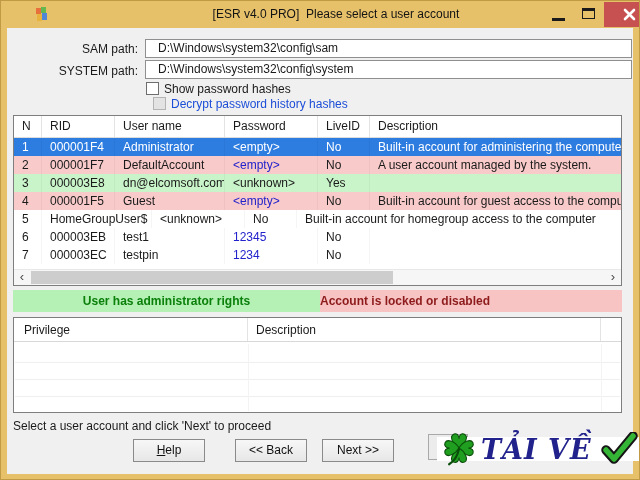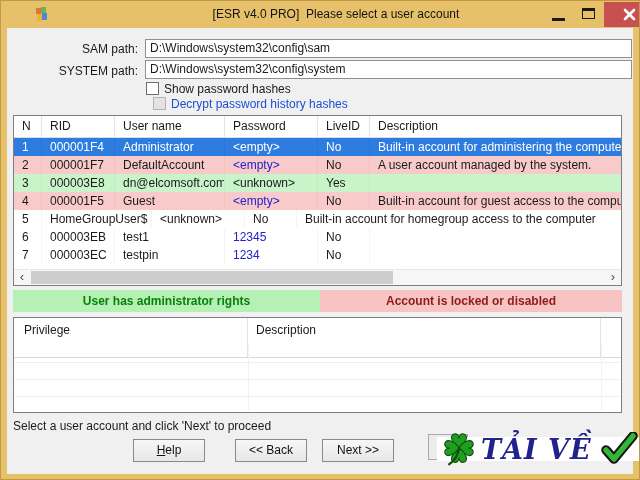--- a/index.html
+++ b/index.html
@@ -20,21 +20,21 @@
   .btn-min .dash { position:absolute; left:6px; top:18px; width:13px; height:3px; background:#1a1a1a; }
   .btn-max { position:absolute; left:560px; top:0; width:24px; height:27px; cursor:pointer; }
   .btn-max .sq { position:absolute; left:6px; top:8px; width:13px; height:11px; border:1px solid #1a1a1a; border-top:3px solid #1a1a1a; background:transparent; }
   .btn-close { position:absolute; left:588px; top:2px; width:50px; height:25px; background:#c75050; display:flex; align-items:center; justify-content:center; cursor:pointer; }
 
   
   .content { position:absolute; left:7px; top:28px; width:626px; height:446px; background:#f0f0f0; }
 
   .lbl { position:absolute; font-size:12px; color:#1a1a1a; white-space:nowrap; }
   .lbl-right { text-align:right; }
-  .field { position:absolute; height:19px; background:#ffffff; border:1px solid #8f8f8f; font-size:12px; line-height:17px; padding-left:4px; white-space:nowrap; overflow:hidden; }
+  .field { position:absolute; height:19px; background:#ffffff; border:1px solid #8f8f8f; font-size:12px; line-height:17px; padding-left:12px; white-space:nowrap; overflow:hidden; }
   #sam-label { left:10px; top:42px; width:128px; }
   #sam-field { left:145px; top:39px; width:487px; }
   #system-label { left:10px; top:64px; width:128px; }
   #system-field { left:145px; top:60px; width:487px; }
 
   .checkbox { position:absolute; width:13px; height:13px; background:#fff; border:1px solid #6e6e6e; }
   .checkbox.disabled { background:#e3e3e3; border-color:#b4b4b4; }
   #cb1 { left:146px; top:82px; }
   #cb1-label { left:164px; top:82px; }
   #cb2 { left:153px; top:97px; }
@@ -60,25 +60,25 @@
   .tfill { flex:1 1 auto; background:#fff; }
 
   .hscroll { flex:0 0 16px; height:16px; position:relative; background:#f6f6f6; border-top:1px solid #e8e8e8; }
   .hs-arrow { position:absolute; top:0; width:16px; height:15px; color:#4a4a4a; font-size:13px; line-height:14px; text-align:center; cursor:pointer; }
   .hs-left { left:0; }
   .hs-right { right:0; }
   .hs-thumb { position:absolute; left:17px; top:1px; width:362px; height:13px; background:#cdcdcd; cursor:pointer; }
 
   
   .legend-admin { position:absolute; left:13px; top:290px; width:307px; height:22px; background:#b5f0b5; color:#0b800b; font-weight:bold; text-align:center; line-height:22px; font-size:12px; }
-  .legend-locked { position:absolute; left:320px; top:290px; width:302px; height:22px; background:#f7c3c3; color:#8e1b1b; font-weight:bold; text-align:center; line-height:22px; font-size:12px; }
+  .legend-locked { position:absolute; left:320px; top:290px; width:302px; height:22px; background:#f7c3c3; color:#8e1b1b; font-weight:bold; line-height:22px; font-size:12px; }
 
   
   .priv-table { position:absolute; left:13px; top:317px; width:609px; height:96px; background:#fff; border:1px solid #7e7e7e; }
-  .priv-head { display:flex; height:40px; border-bottom:1px solid #d8d8d8; }
+  .priv-head { display:flex; height:24px; border-bottom:1px solid #d8d8d8; }
   .ph { font-size:12px; line-height:25px; white-space:nowrap; }
   .ph-priv { width:234px; flex:0 0 234px; padding-left:10px; border-right:1px solid #e3e3e3; }
   .ph-desc { flex:1 1 auto; padding-left:8px; border-right:1px solid #e3e3e3; }
   .ph-extra { width:20px; flex:0 0 20px; }
   .priv-line { position:absolute; left:1px; right:1px; height:1px; background:#efefef; }
   .priv-vline { position:absolute; top:26px; bottom:1px; width:1px; background:#f3f3f3; }
 
   
   #hint { left:13px; top:419px;text-align:center; }
   .btn { position:absolute; top:439px; width:72px; height:23px; background:linear-gradient(#f7f7f7,#e7e7e7); border:1px solid #8a8a8a; text-align:center; line-height:21px; font-size:12px; color:#111; cursor:pointer; }

